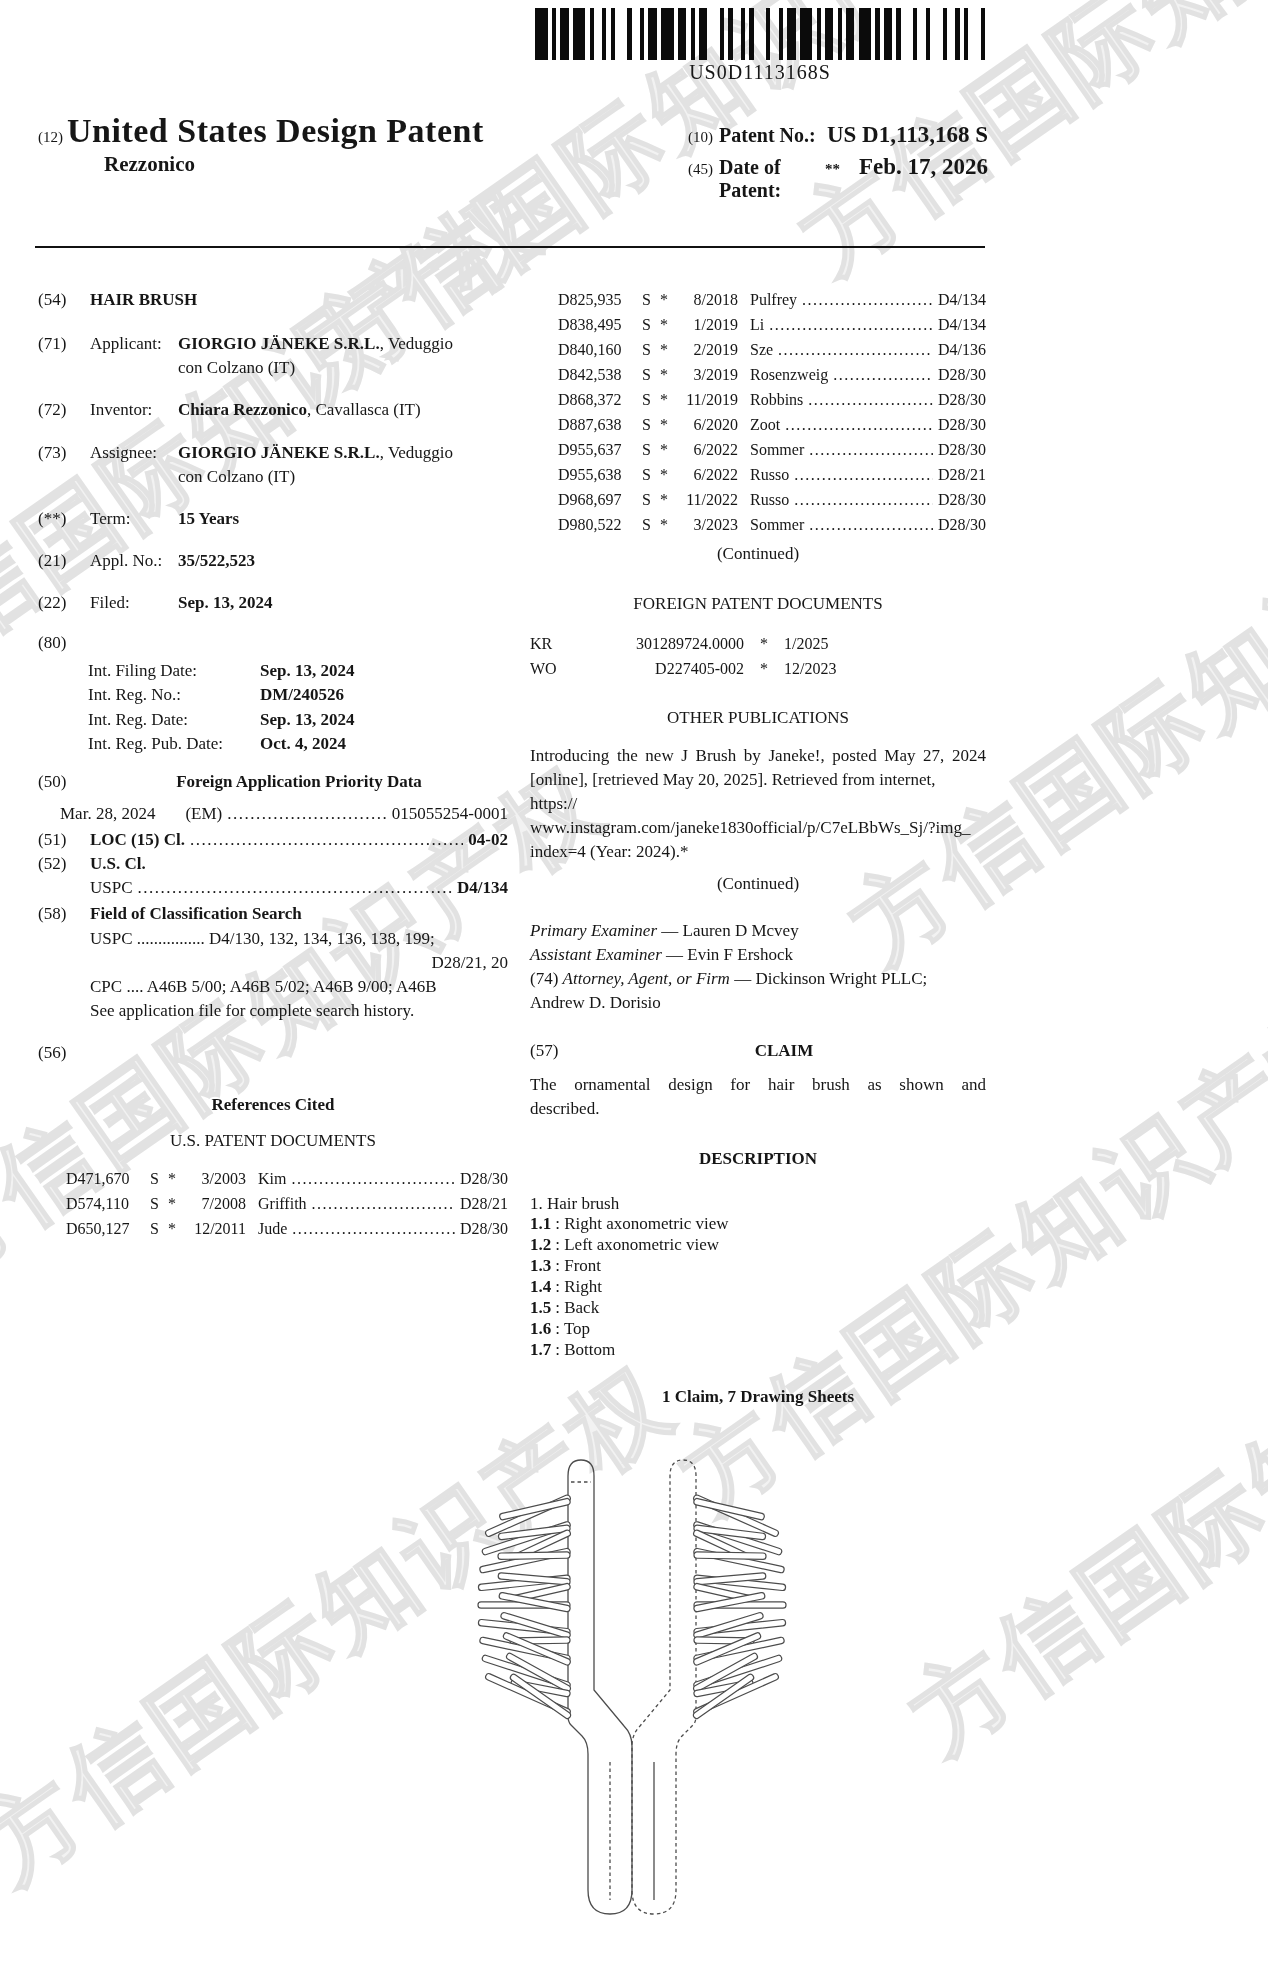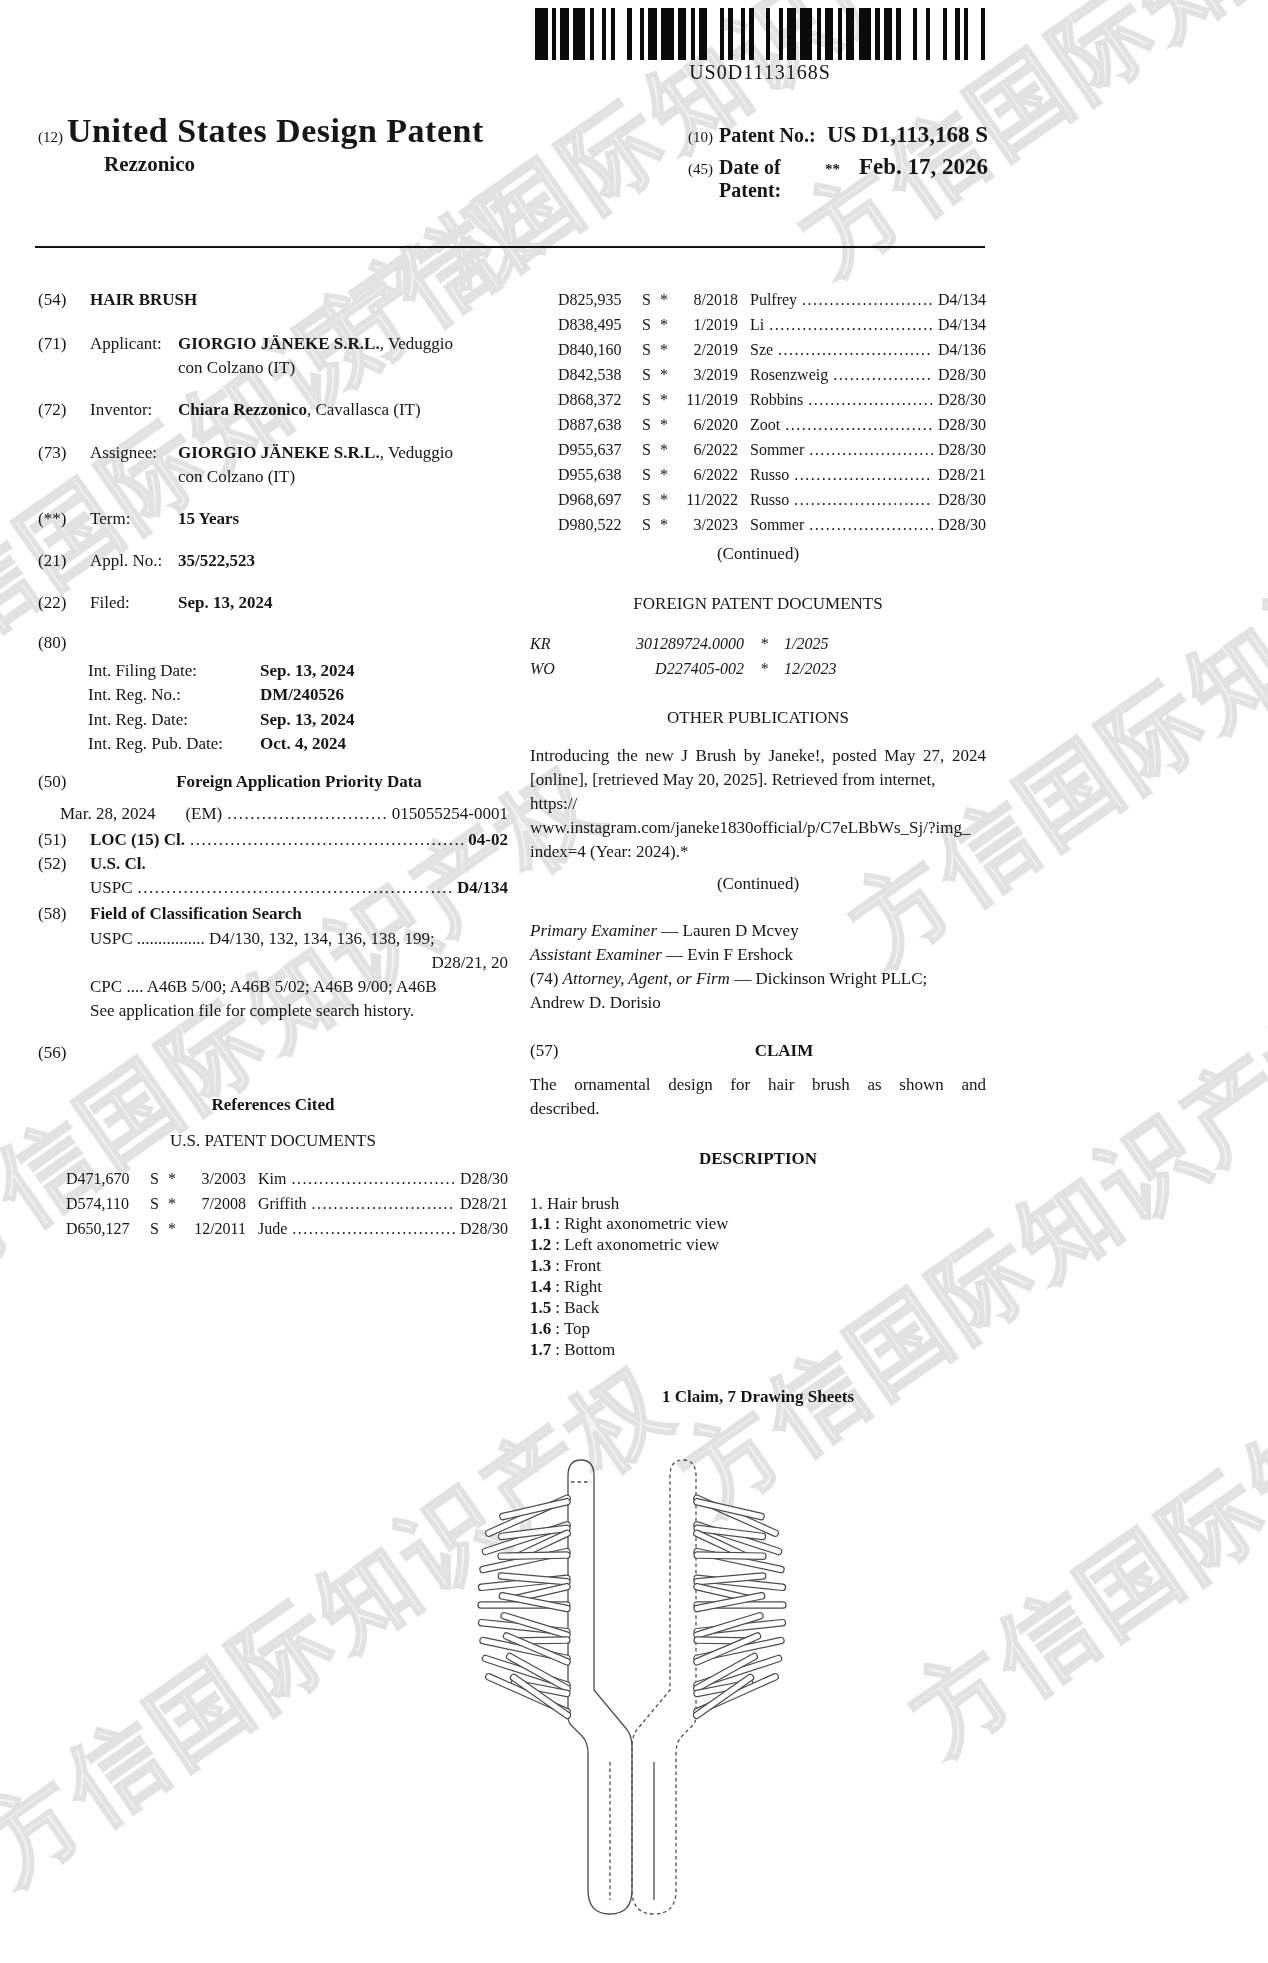--- a/index.html
+++ b/index.html
@@ -415,21 +415,21 @@
           <span class="c-star">*</span>
           <span class="c-date">3/2023</span>
           <span class="c-name">Sommer</span>
           <span class="leader"></span>
           <span class="c-cls">D28/30</span>
         </div>
         </div>
       <div class="ctr" style="margin:4px 0 26px;">(Continued)</div>
 
       <div class="ctr" style="margin-bottom:16px;">FOREIGN PATENT DOCUMENTS</div>
-      <div style="margin-bottom:24px;font-style:italic;">
+      <div style="margin-bottom:24px;">
           <div class="fcite">
           <span class="f-cc">KR</span>
           <span class="f-no">301289724.0000</span>
           <span class="f-star">*</span>
           <span>1/2025</span>
         </div>
           <div class="fcite">
           <span class="f-cc">WO</span>
           <span class="f-no">D227405-002</span>
           <span class="f-star">*</span>

